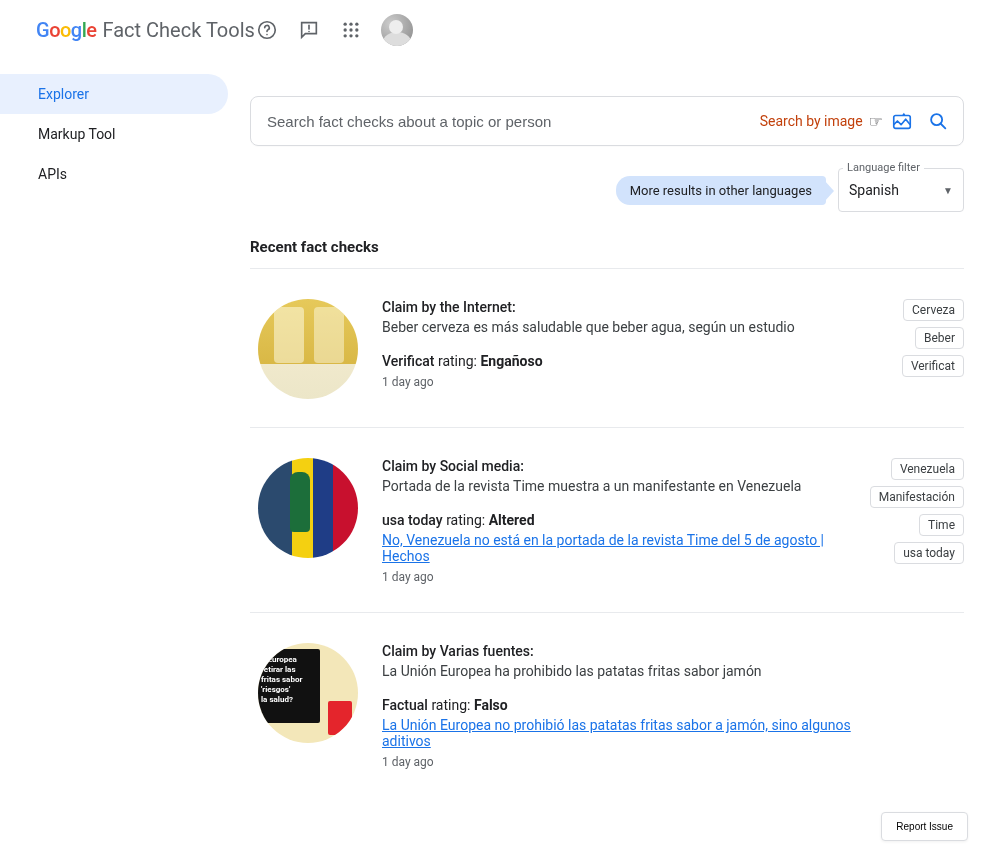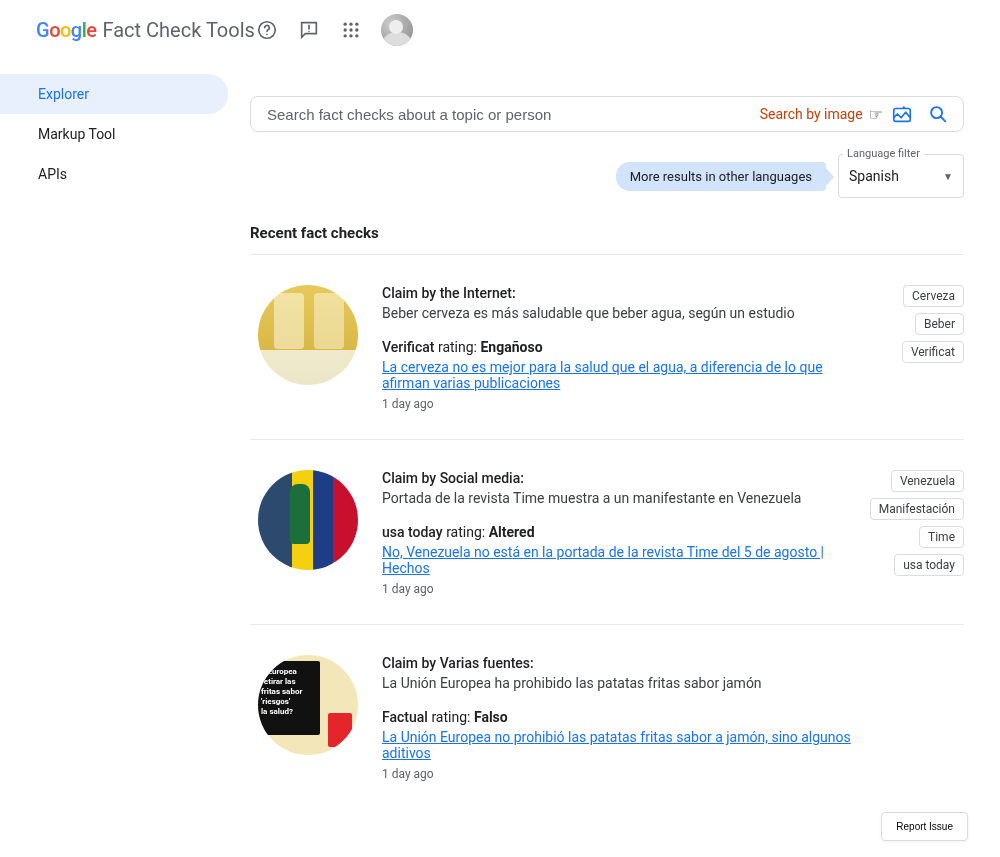--- a/index.html
+++ b/index.html
@@ -46,21 +46,21 @@
     cursor: pointer;
     border-radius: 0 22px 22px 0;
     margin-right: 0;
     width: 228px;
   }
   .side-item.active { background: #e8f0fe; color: #1a73e8; }
   .main { flex: 1; padding: 36px 36px 0 18px; }
   .searchbar {
     display: flex; align-items: center;
     border: 1px solid #dadce0; border-radius: 8px;
-    height: 36px; padding: 0 14px;
+    height: 50px; padding: 0 14px;
     box-shadow: 0 1px 1px rgba(0,0,0,0.02);
   }
   .search-input {
     flex: 1; border: none; outline: none; font-size: 15px;
     color: #5f6368; background: transparent;
   }
   .search-input::placeholder { color: #5f6368; }
   .sbi { color: #c2410c; font-size: 14px; margin-right: 6px;}
   .sbi-hand { font-size:16px; margin-right:8px;}
   .img-search-icon { color:#1a73e8; margin-right:14px; cursor:pointer;}
@@ -222,21 +222,20 @@
       <div class="card-body">
         <div class="claim-by">
           <span>Claim by </span><span>the Internet</span>:
         </div>
         <div class="claim-text">Beber cerveza es más saludable que beber agua, según un estudio</div>
         <div class="rating-line">
           <span class="src">Verificat</span>
           <span>rating:</span>
           <span class="val">Engañoso</span>
         </div>
-        <a href="#" class="article-link">La cerveza no es mejor para la salud que el agua, a diferencia de lo que afirman varias publicaciones</a>
         <div class="time-ago">1 day ago</div>
       </div>
       <div class="tags">
         <span class="tag">Cerveza</span>
         <span class="tag">Beber</span>
         <span class="tag">Verificat</span>
       </div>
     </div>
 
     <div class="card">

